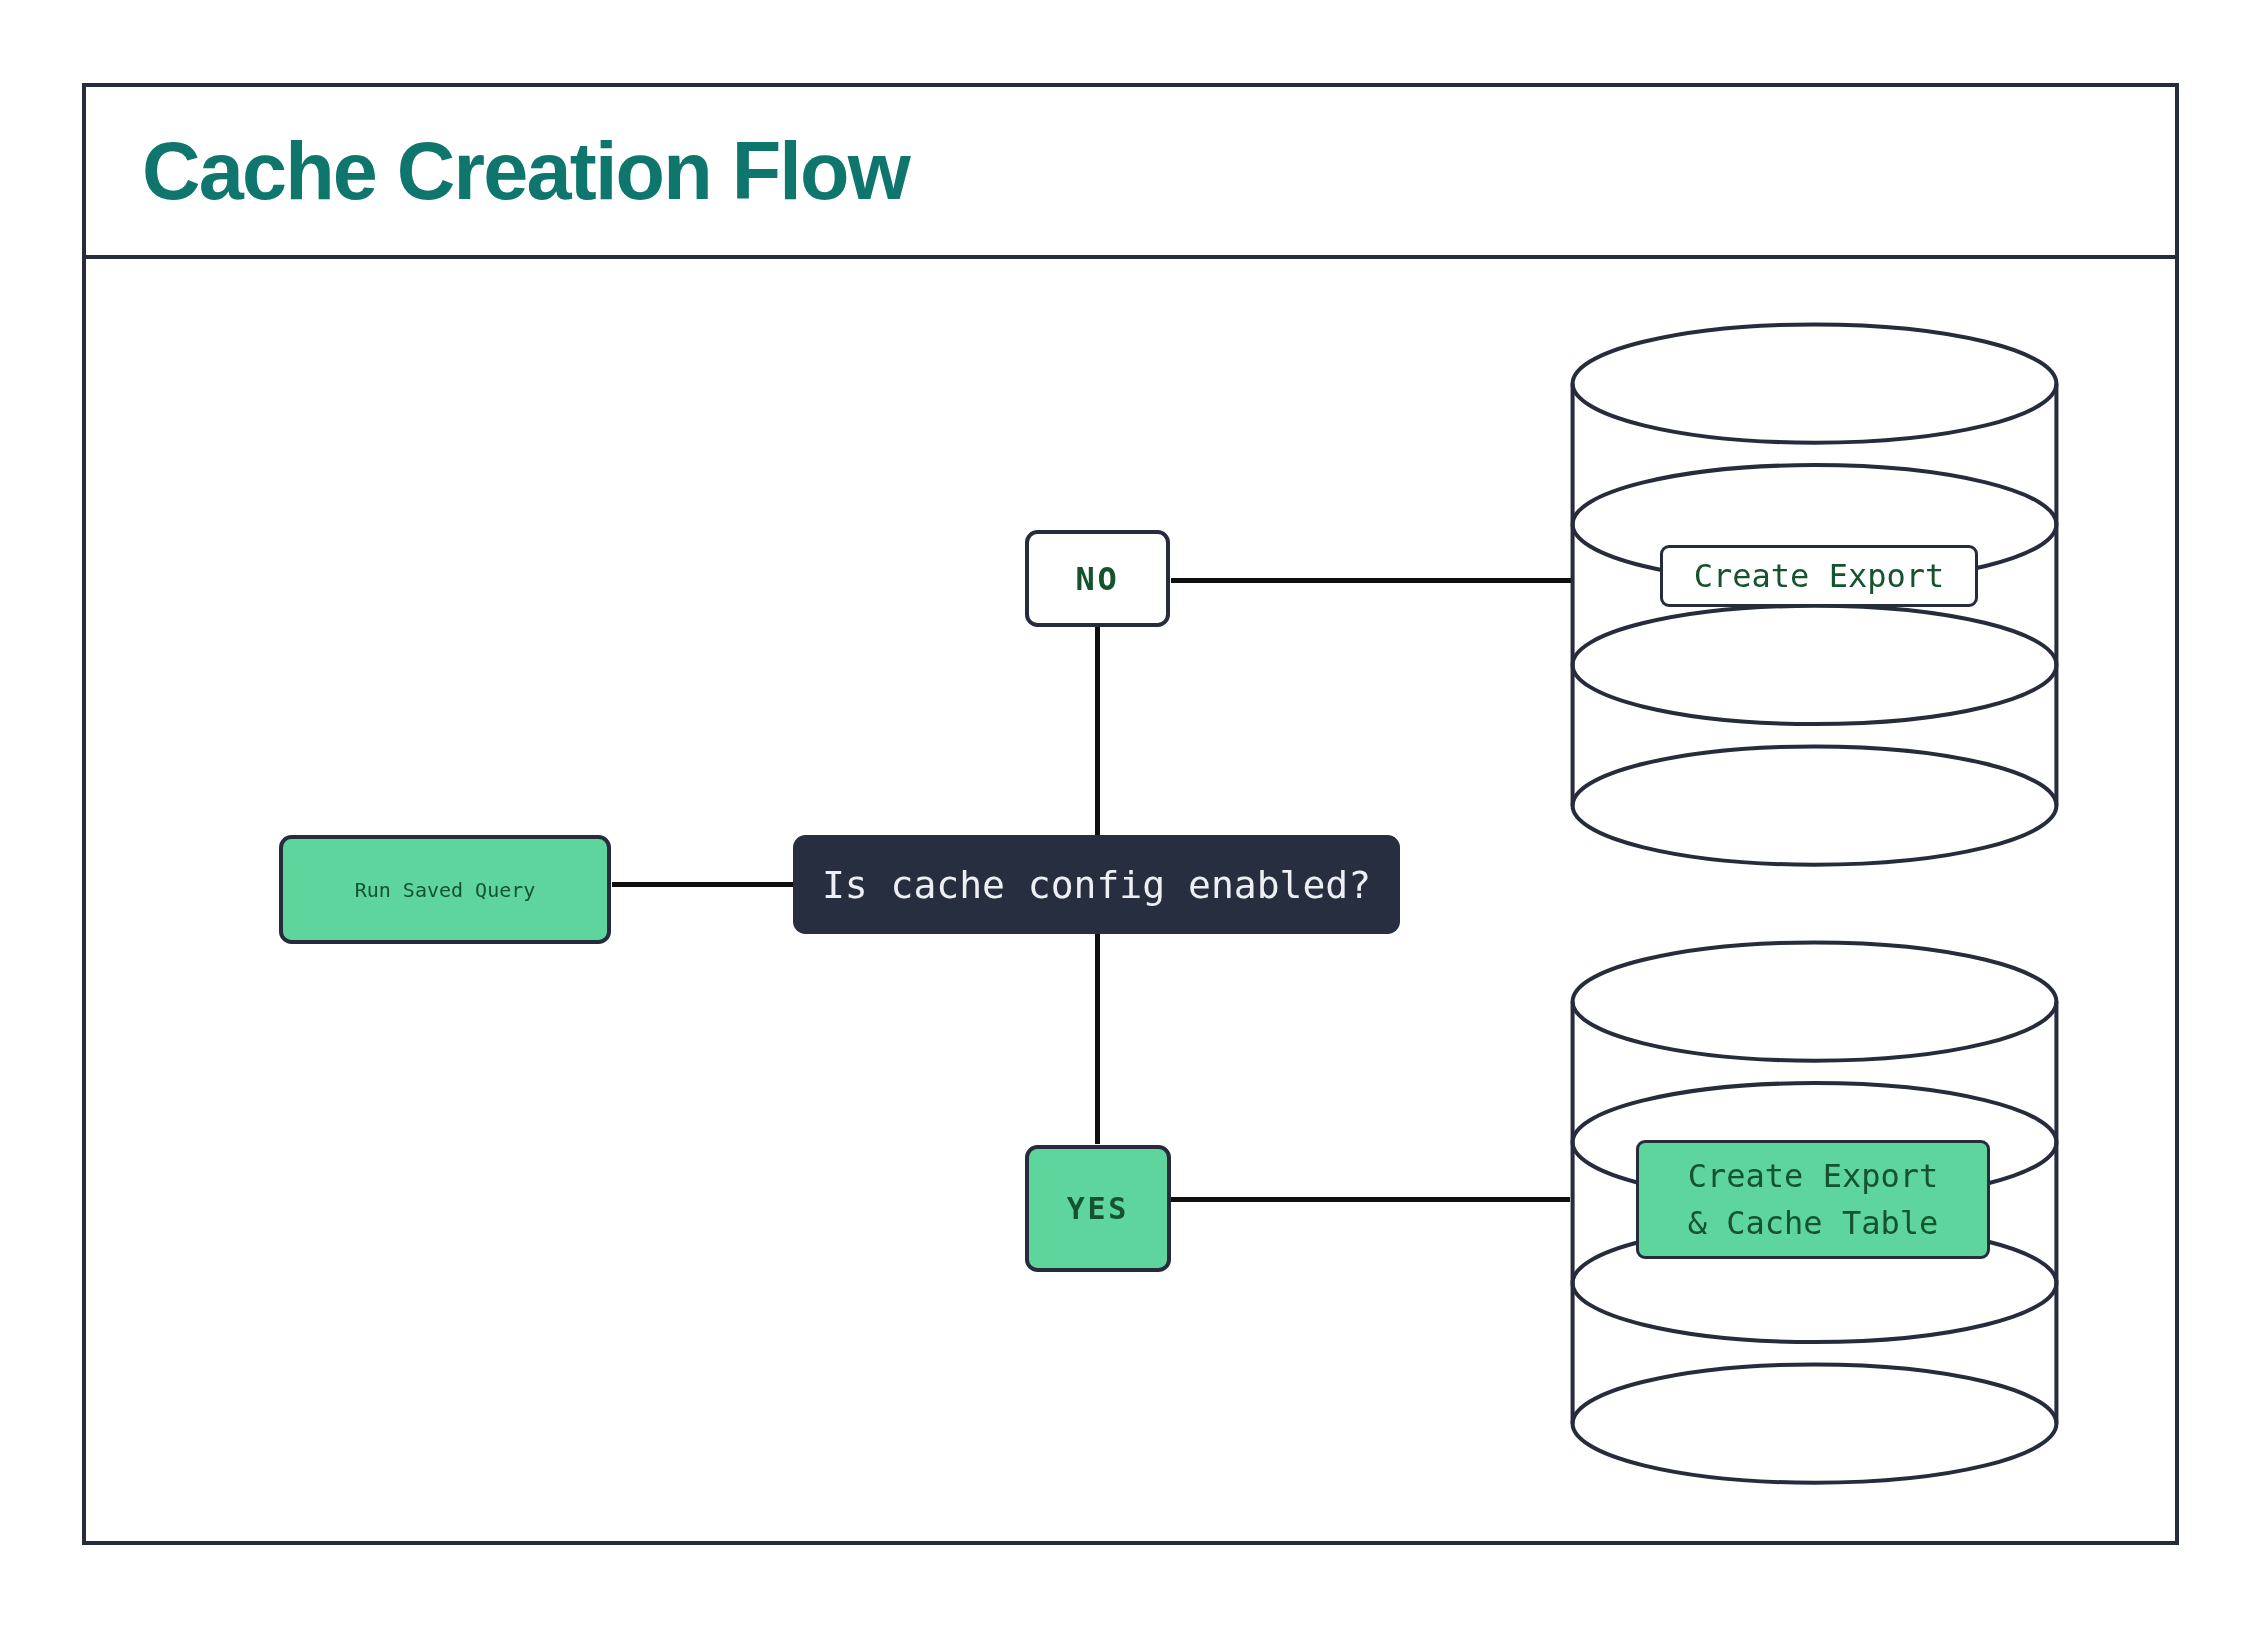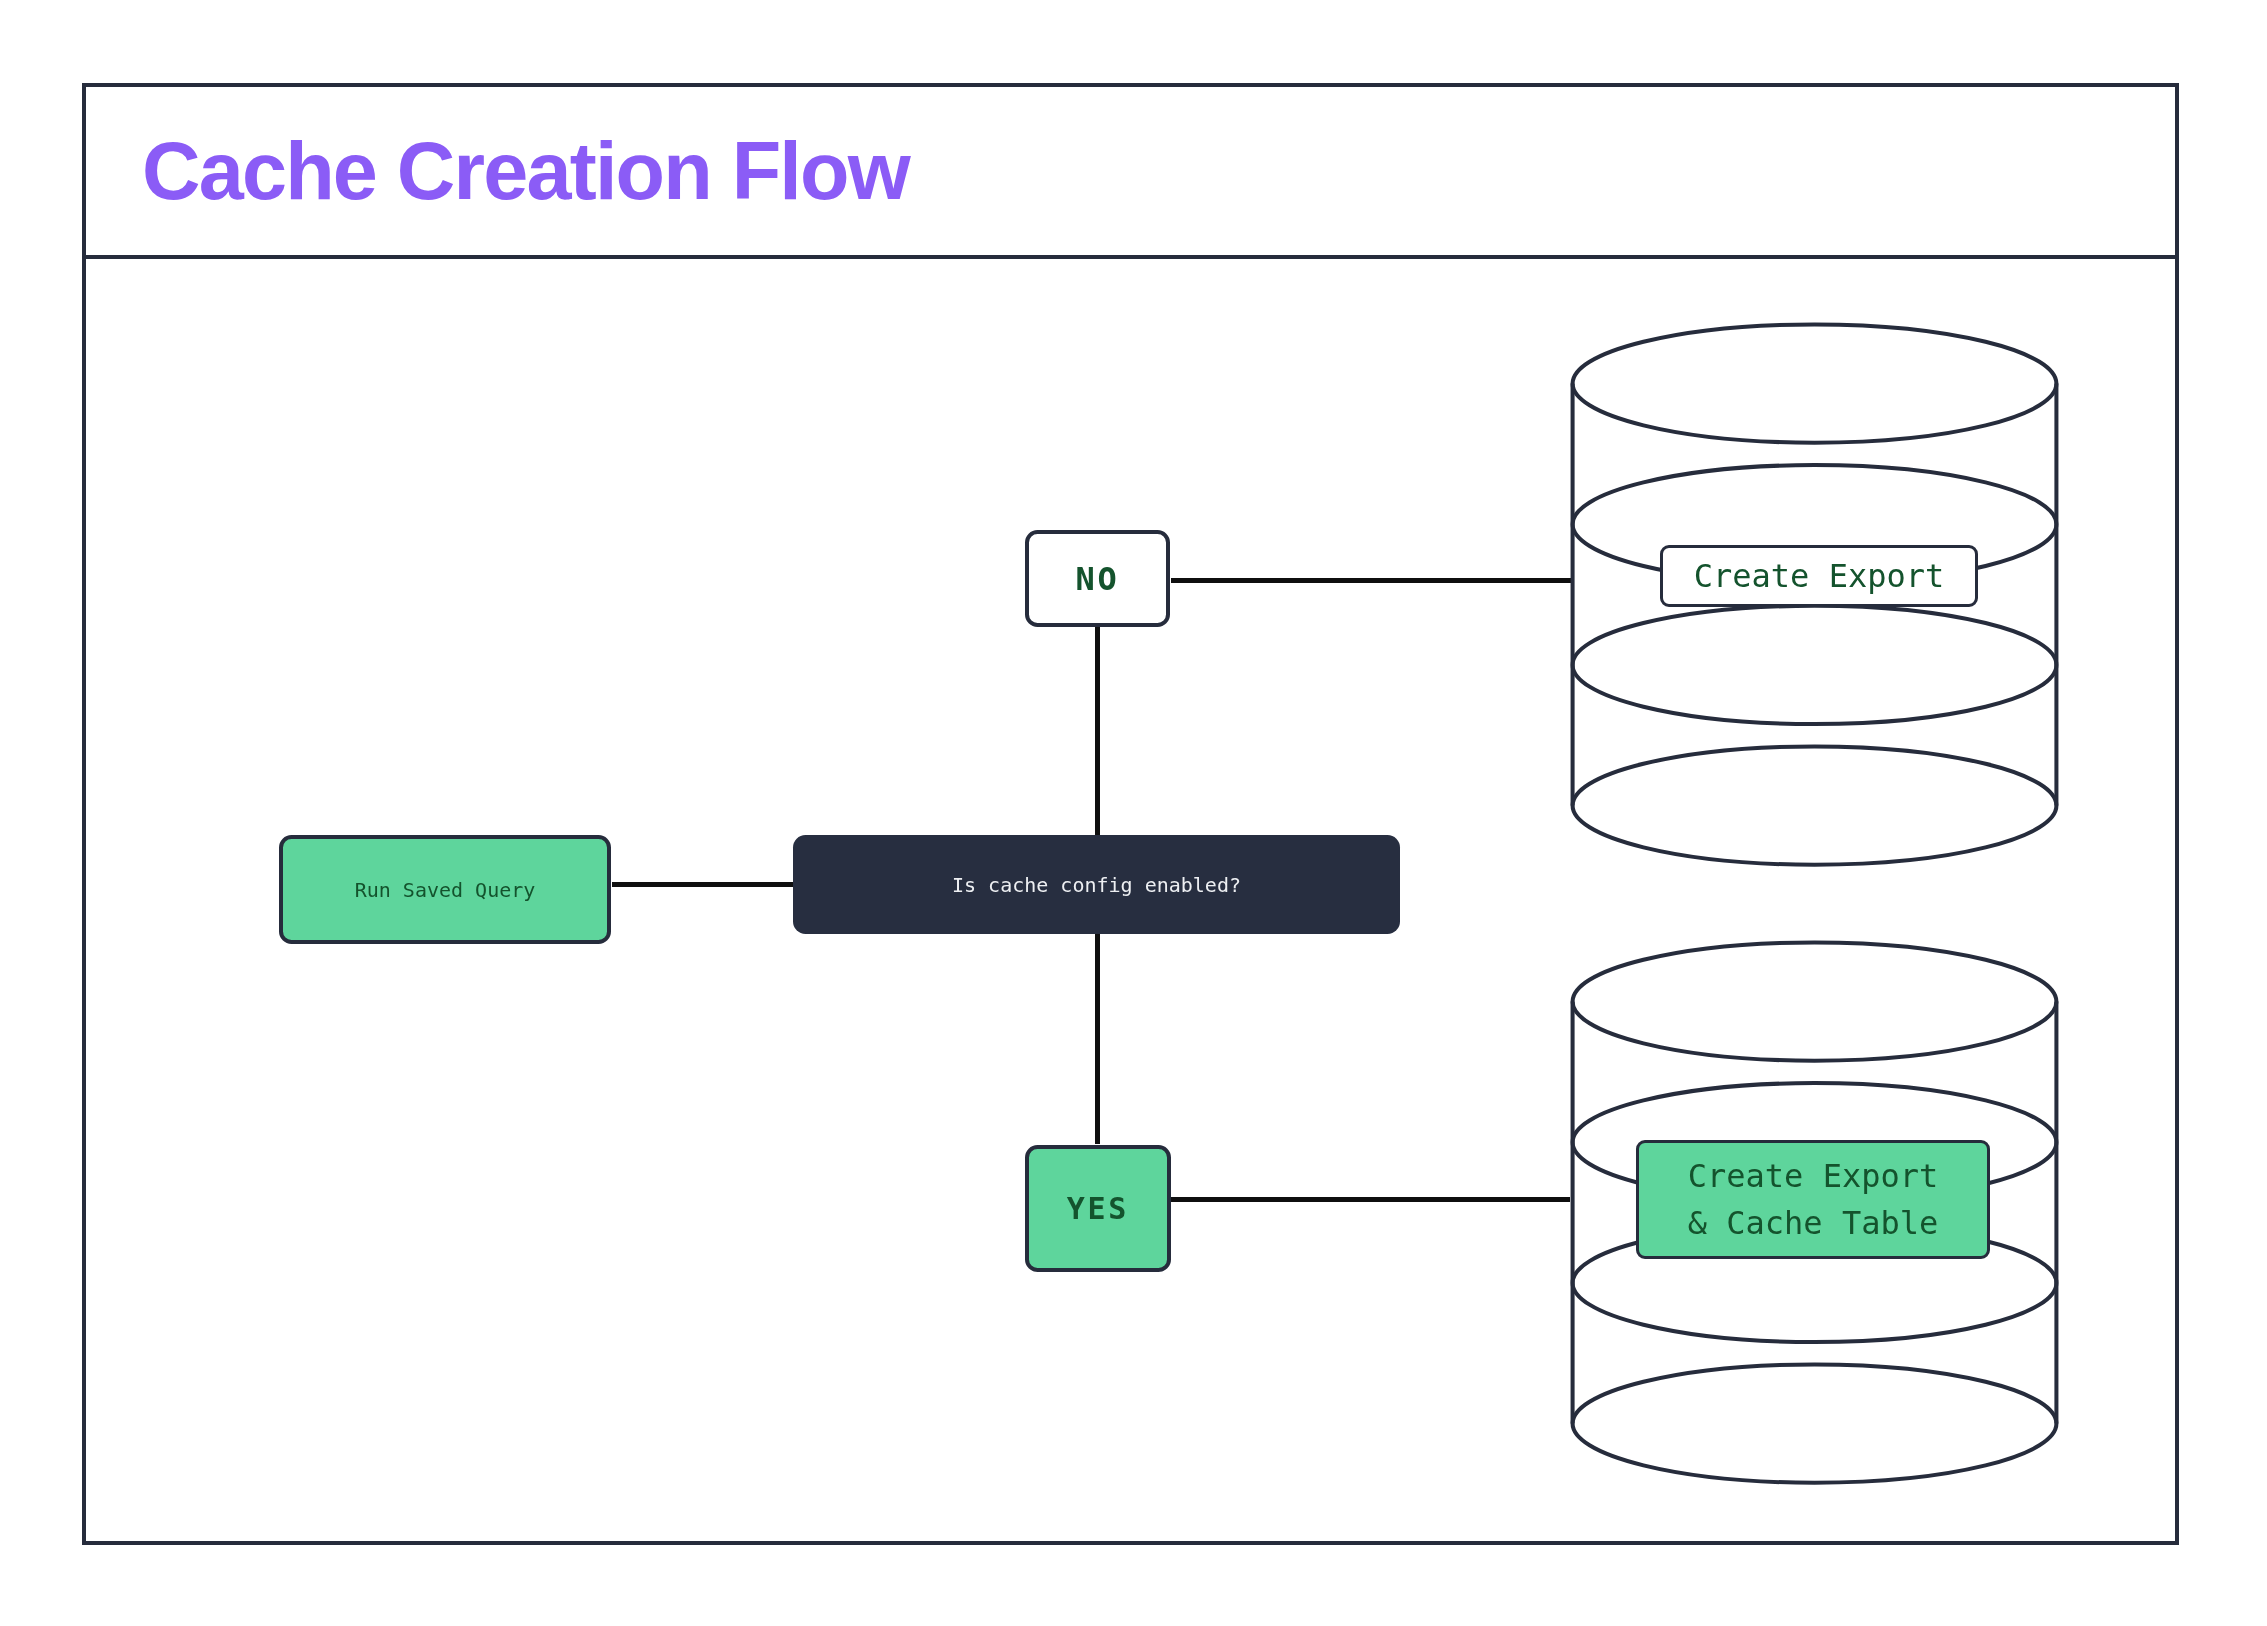--- a/index.html
+++ b/index.html
@@ -13,40 +13,40 @@
     position:absolute;left:82px;top:83px;width:2097px;height:1462px;
     border:4.5px solid #262C3C;box-sizing:border-box;background:#ffffff;
   }
   .header{
     position:absolute;left:0;top:0;width:100%;height:172px;
     border-bottom:4.5px solid #262C3C;box-sizing:border-box;
     display:flex;align-items:center;
   }
   .title{
     font-family:"Liberation Sans", sans-serif;
-    font-weight:700;font-size:81px;color:#8b5cf6;
+    font-weight:700;font-size:81px;color:#0f766e;
     letter-spacing:-1.8px;margin-left:56px;white-space:nowrap;
   }
   
   .conn{position:absolute;background:#0F0F0F;z-index:1;}
   
   .node{
     position:absolute;box-sizing:border-box;z-index:3;
     display:flex;align-items:center;justify-content:center;
     white-space:pre;text-align:center;color:#14532d;
   }
   .node-start{
     left:279px;top:835px;width:332px;height:109px;
     background:#5ED59C;border:4.5px solid #262C3C;border-radius:12.5px;
     font-size:20px;
   }
   .node-decision{
     left:793px;top:835px;width:607px;height:99px;
     background:#272E40;border-radius:12.5px;
-    color:#EDEFF2;font-size:20px;text-align:center;
+    color:#EDEFF2;font-size:38px;text-align:center;
   }
   .node-no{
     left:1025px;top:530px;width:145px;height:97px;
     background:#ffffff;border:4.5px solid #262C3C;border-radius:12.5px;
     font-size:32px;font-weight:700;letter-spacing:2.7px;
   }
   .node-yes{
     left:1025px;top:1145px;width:146px;height:127px;
     background:#5ED59C;border:4.5px solid #262C3C;border-radius:12.5px;
     font-size:30px;font-weight:700;letter-spacing:2.7px;

